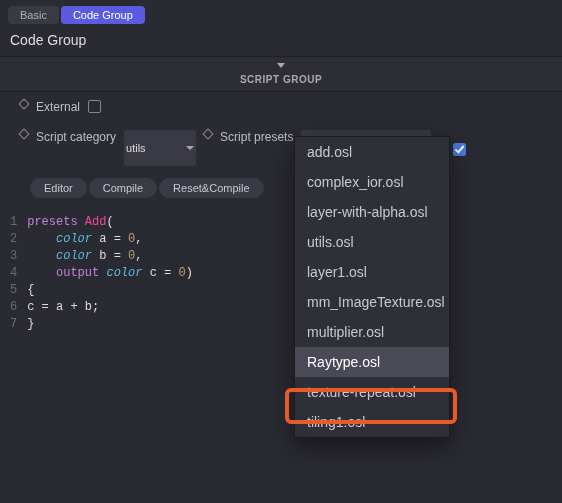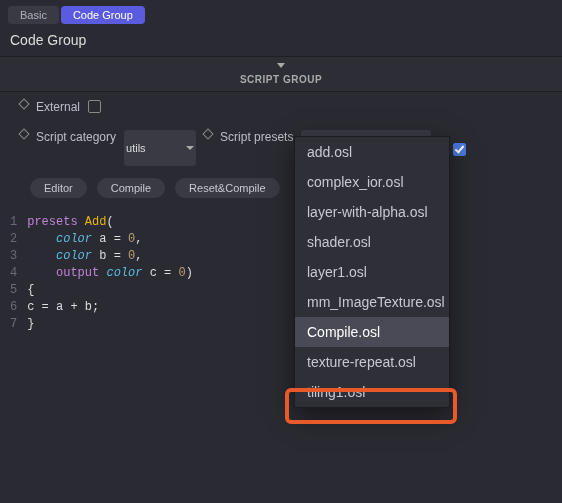--- a/index.html
+++ b/index.html
@@ -104,21 +104,21 @@
   .select.wide { width: 130px; }
   .chev-sm {
     width: 0; height: 0;
     border-left: 4px solid transparent;
     border-right: 4px solid transparent;
     border-top: 4px solid #aaa;
   }
   .btn-row {
     display: flex;
     align-items: center;
-    gap: 10px;
+    gap: 2px;
     padding: 4px 32px 10px 30px;
   }
   .btn {
     padding: 4px 14px;
     border-radius: 12px;
     background: #3a3a44;
     color: #c8c8d0;
     font-size: 11px;
     cursor: pointer;
     white-space: nowrap;
@@ -132,21 +132,21 @@
   }
   .gutter {
     color: #6a6a78;
     text-align: right;
     padding-right: 10px;
     user-select: none;
   }
   .code { color: #ddd; white-space: pre; }
   .kw { color: #c084d8; }
   .ty { color: #5bbce0; font-style: italic; }
-  .id { color: #eab308; }
+  .id { color: #ec4899; }
   .num { color: #b8a070; }
   .dropdown {
     position: absolute;
     top: 136px;
     left: 294px;
     width: 156px;
     background: #2f2f38;
     border: 1px solid #1a1a20;
     box-shadow: 0 8px 24px rgba(0,0,0,0.5);
     z-index: 10;
@@ -228,21 +228,22 @@
 {
 c = a + b;
 }
 </div>
 </div>
 
 <div class="dropdown" id="dropdown">
     <div class="dropdown-item">add.osl</div>
     <div class="dropdown-item">complex_ior.osl</div>
     <div class="dropdown-item">layer-with-alpha.osl</div>
-    <div class="dropdown-item">shader.osl</div>
+    <div class="dropdown-item">utils.osl</div>
     <div class="dropdown-item">layer1.osl</div>
     <div class="dropdown-item">mm_ImageTexture.osl</div>
-    <div class="dropdown-item hover">Compile.osl</div>
+    <div class="dropdown-item">multiplier.osl</div>
+    <div class="dropdown-item hover">Raytype.osl</div>
     <div class="dropdown-item">texture-repeat.osl</div>
     <div class="dropdown-item">tiling1.osl</div>
   </div>
 
 <div class="highlight-ring" style="top:388px;left:285px;width:172px;height:36px"></div>
 
 </body></html>

